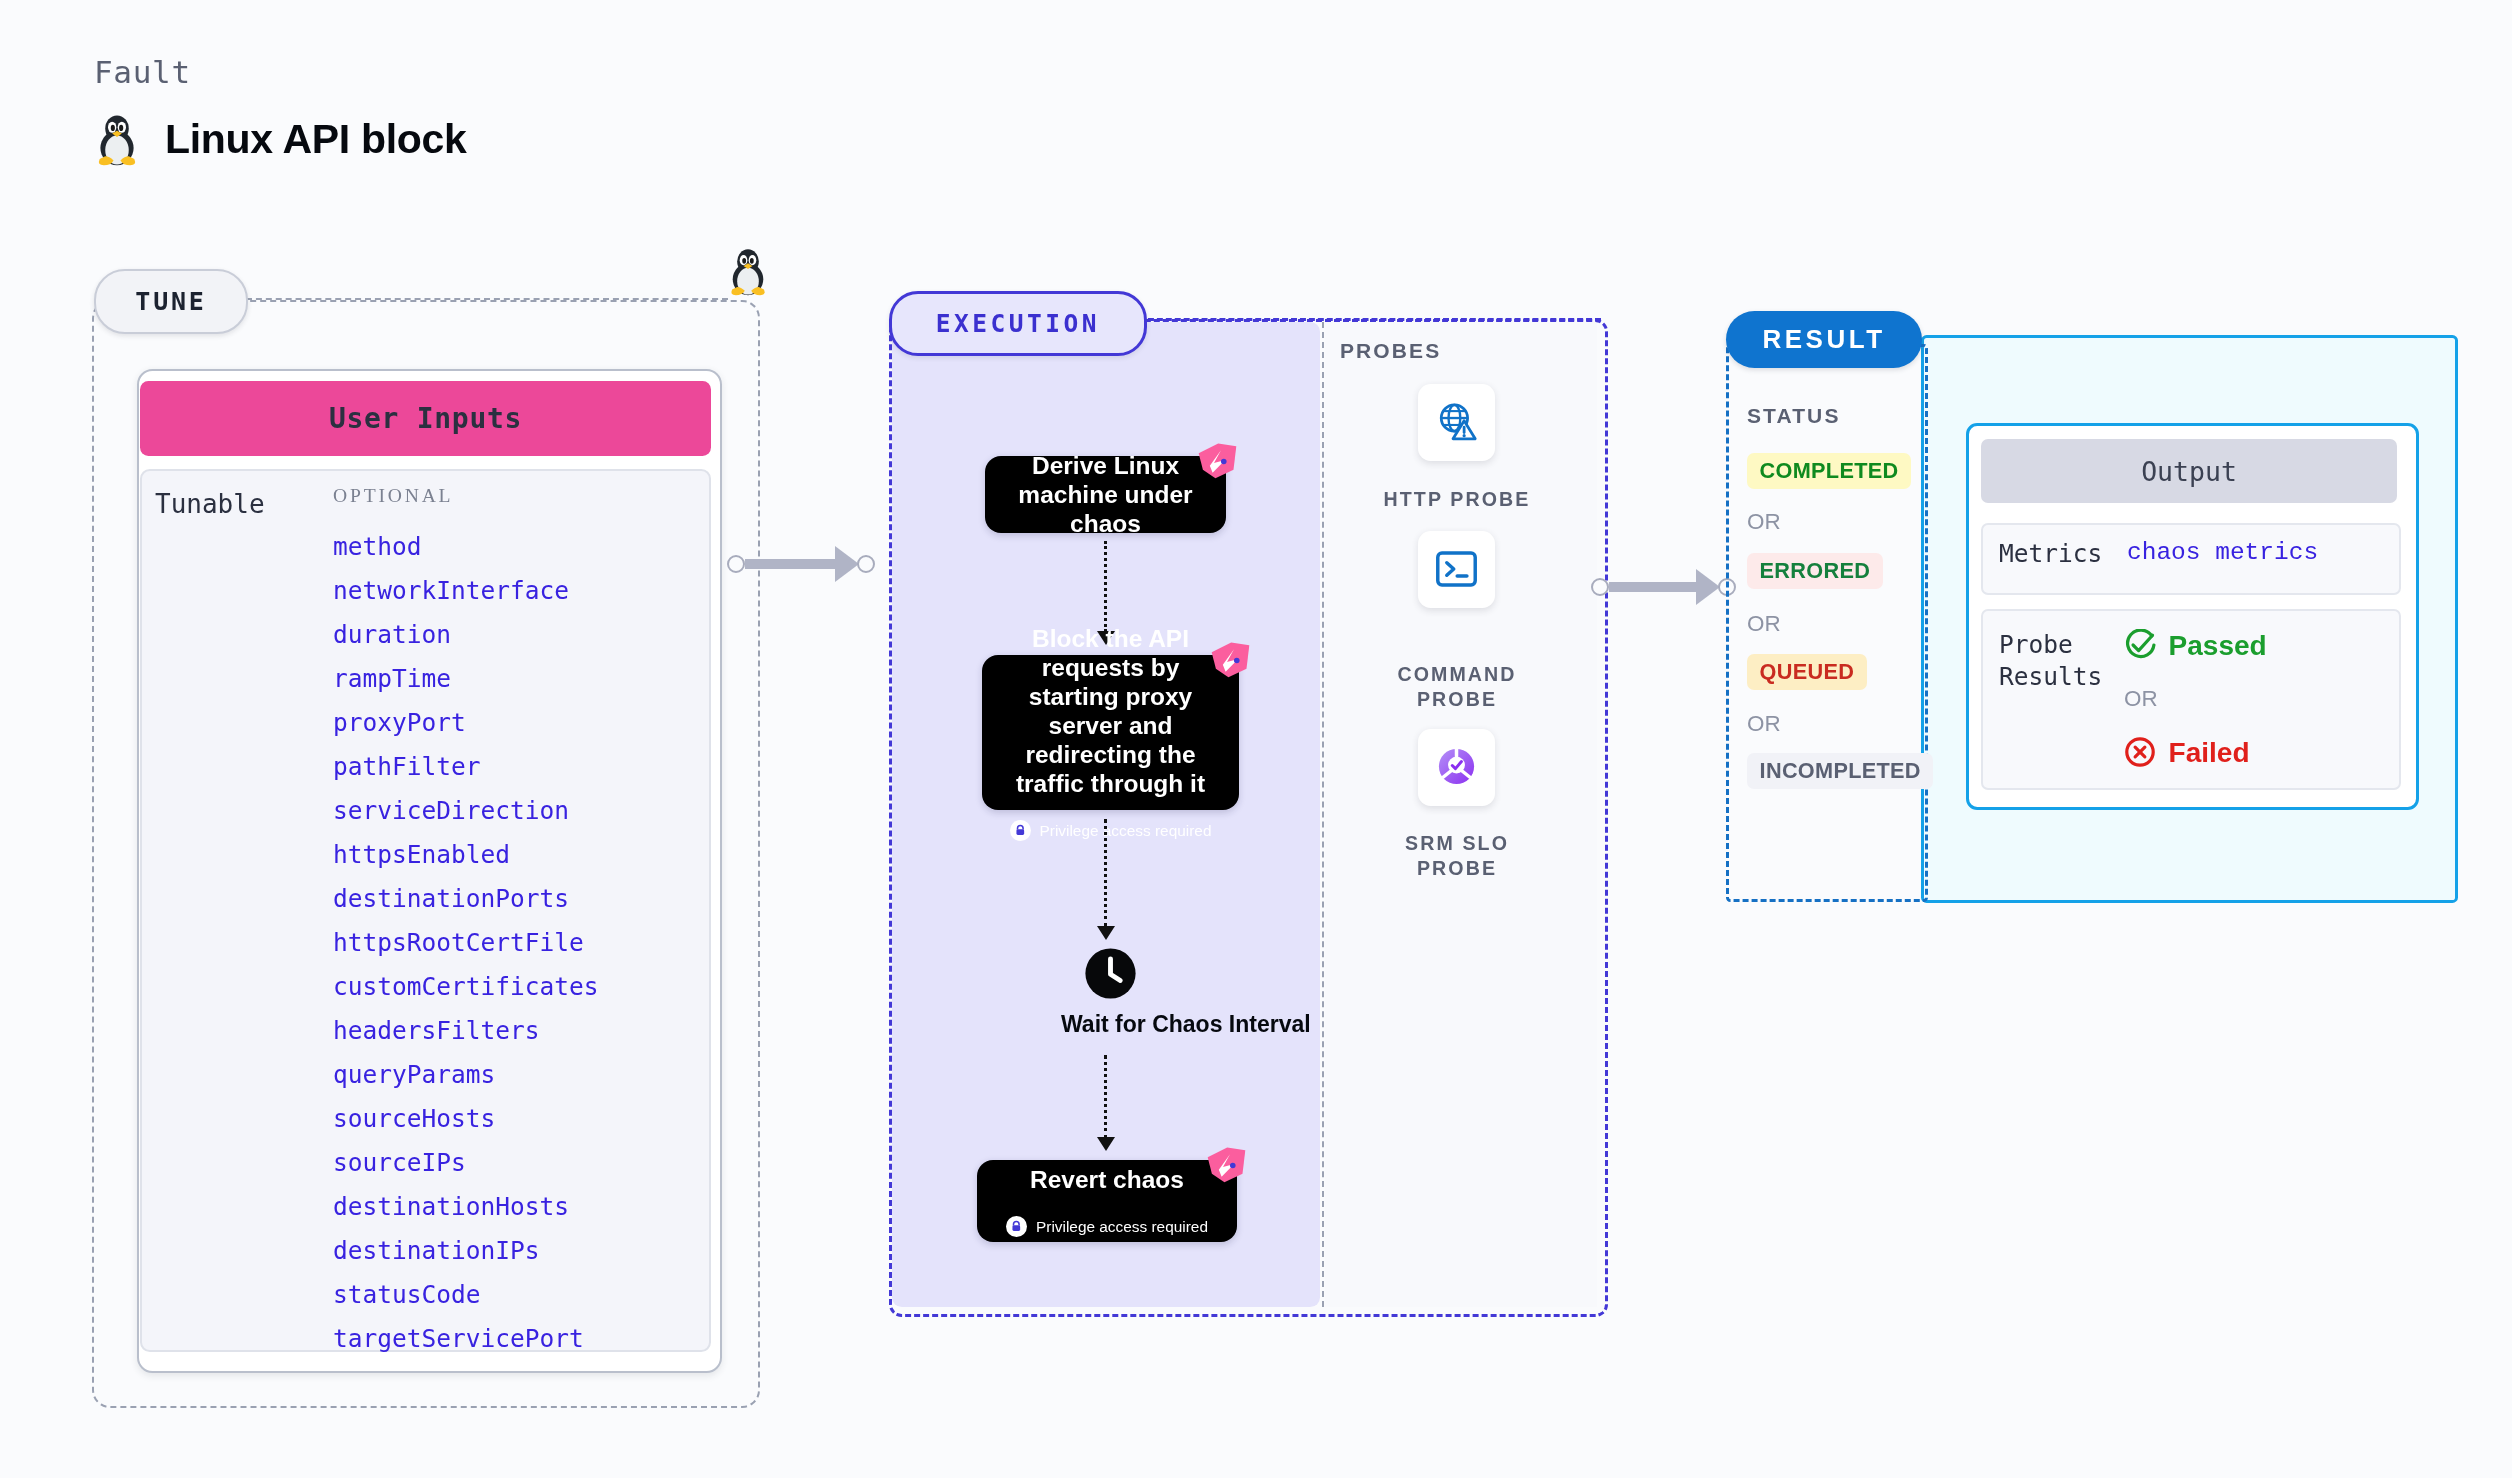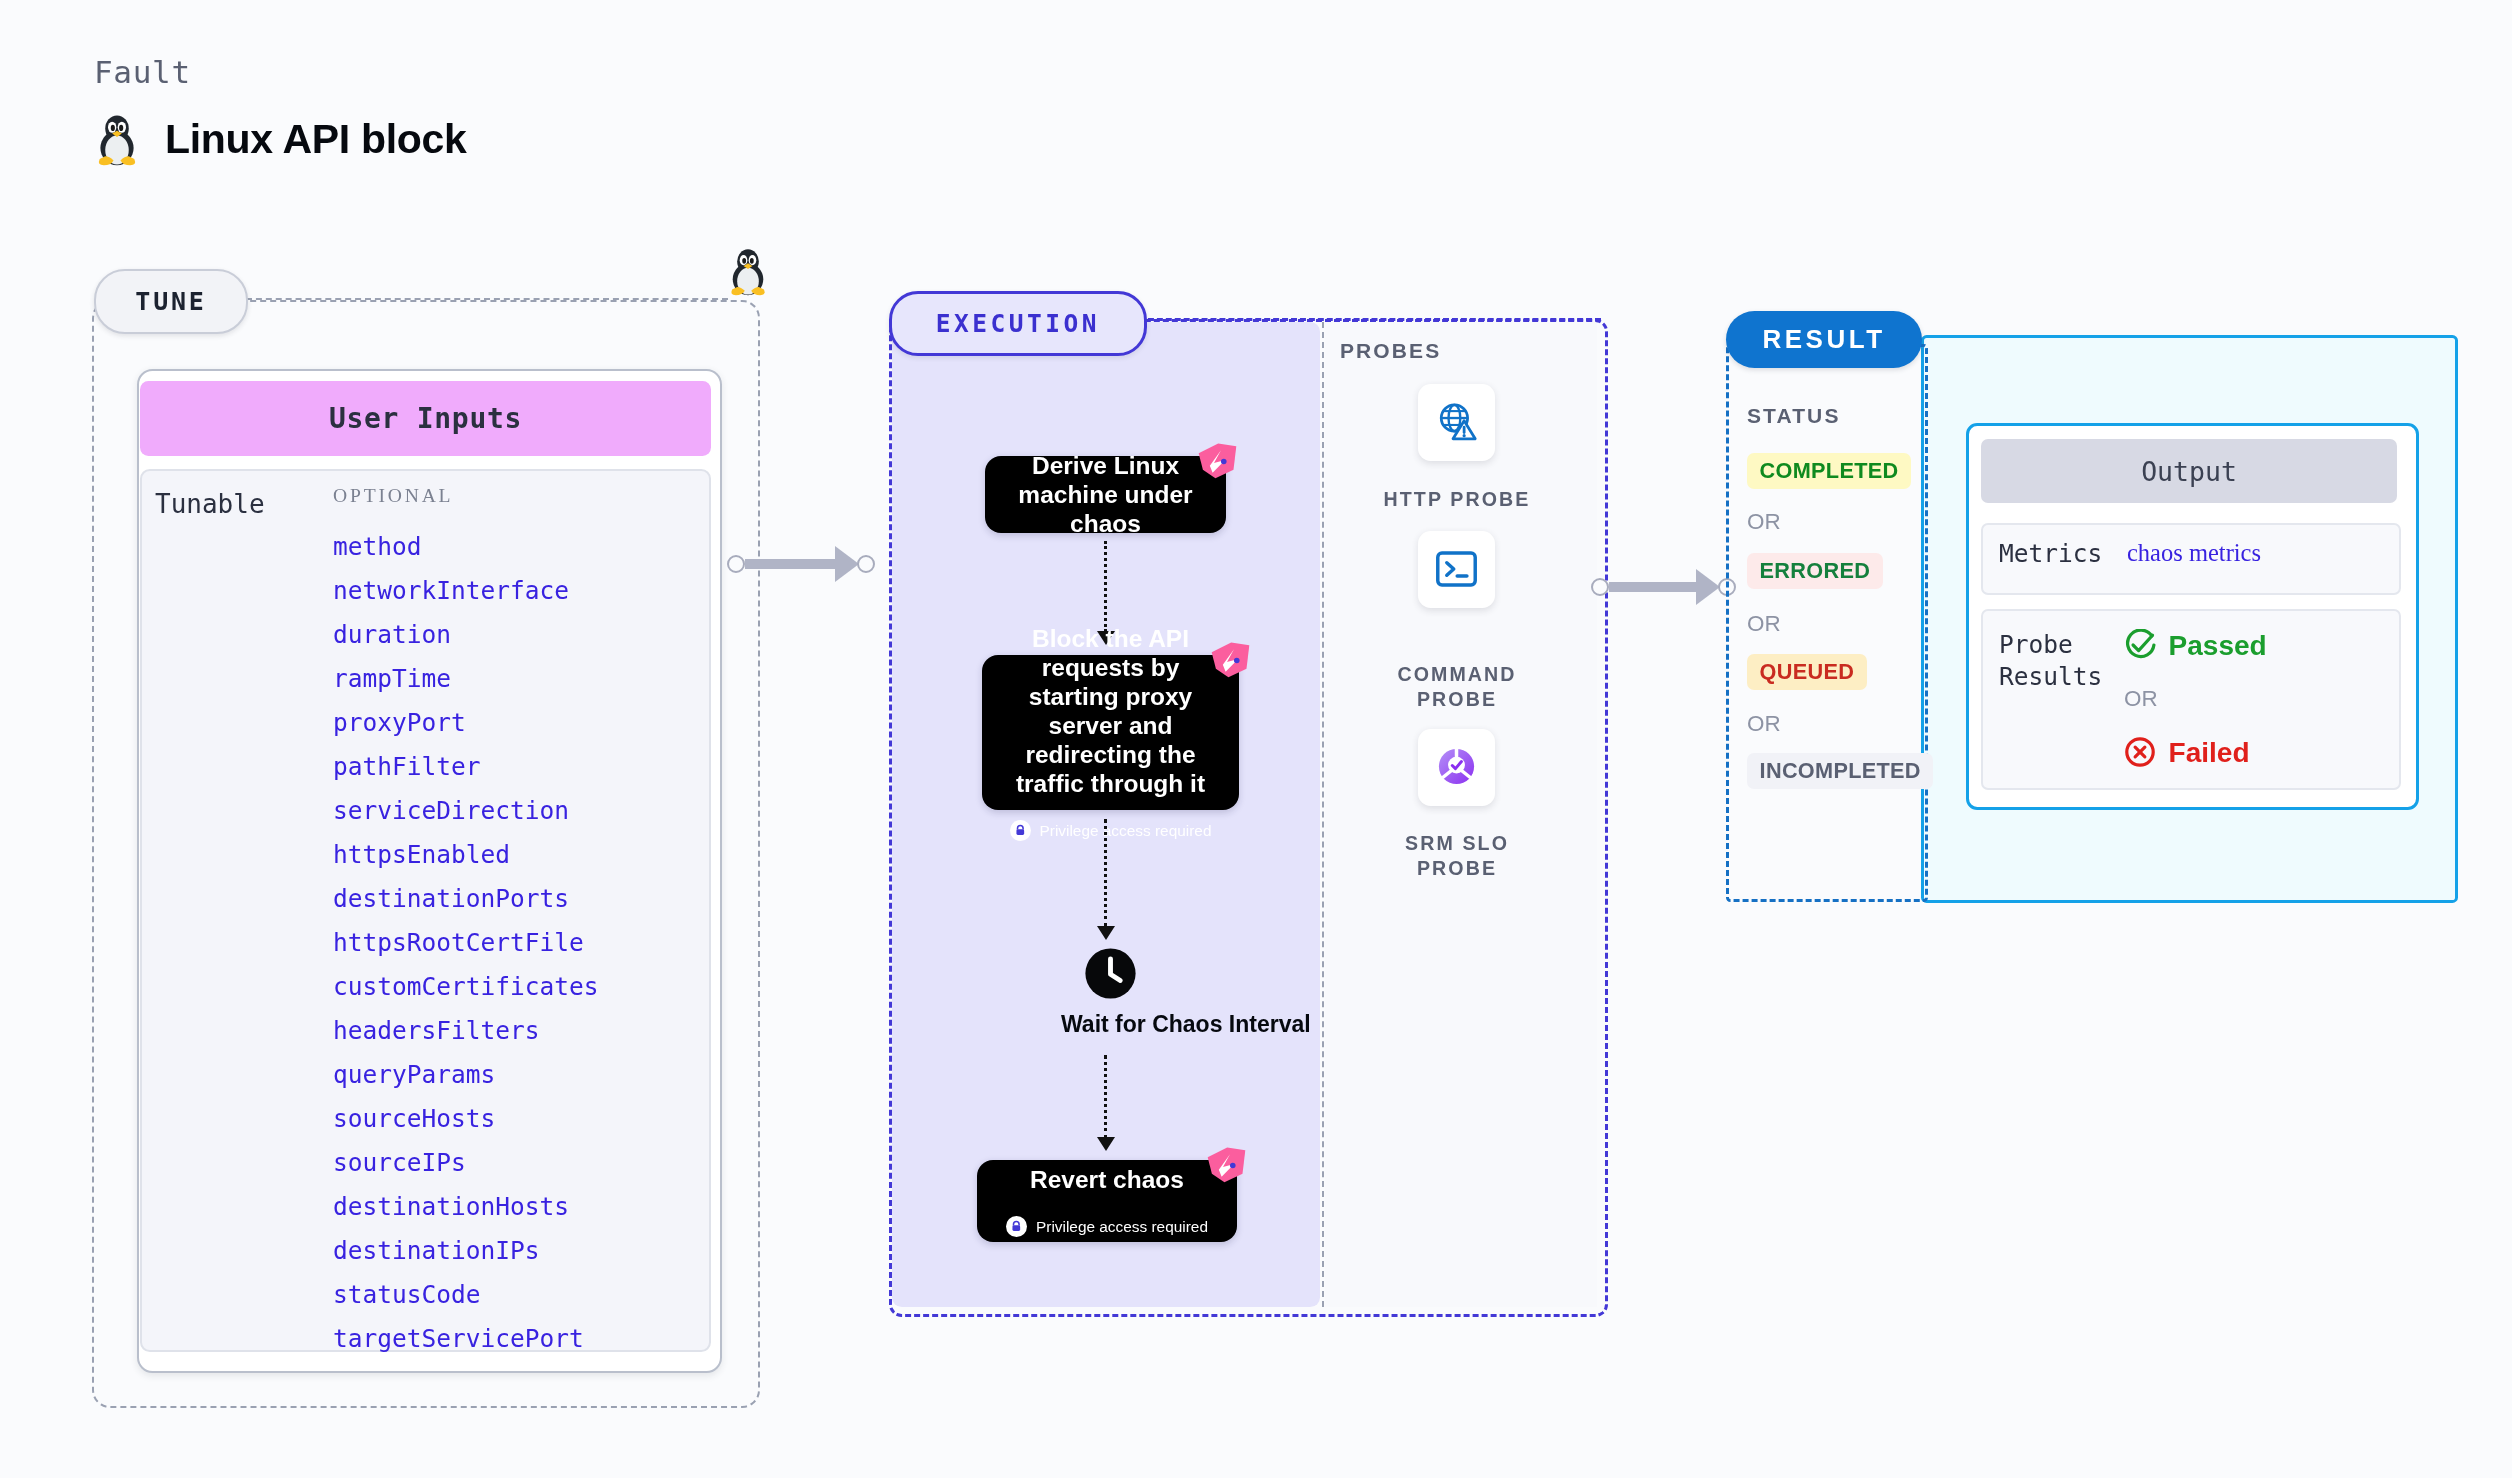--- a/index.html
+++ b/index.html
@@ -28,21 +28,21 @@
     display:flex;align-items:center;justify-content:center;
     font-family:"DejaVu Sans Mono",monospace;font-weight:bold;font-size:25px;color:#1c2230;letter-spacing:2.8px;
     box-shadow:0 2.1px 4.9px rgba(40,45,60,.12);z-index:5;}
   #tune-dash-h{left:246px;top:298px;width:482px;height:0;border-top:2.8px dashed #9aa1b2;}
 
   
   #user-inputs-card{left:137px;top:369px;width:581px;height:1000px;
     background:#ffffff;border:2.8px solid #b9bfcc;border-radius:15.4px;
     box-shadow:0 2.8px 7px rgba(40,45,60,.10);}
   #user-inputs-header{left:140px;top:381px;width:571px;height:75px;
-    background:#f0abfc;border-radius:8.4px;
+    background:#ec4899;border-radius:8.4px;
     display:flex;align-items:center;justify-content:center;
     font-family:"DejaVu Sans Mono",monospace;font-size:28px;font-weight:bold;color:#2b3040;letter-spacing:0.7px;}
   #tunable-box{left:140px;top:469px;width:567px;height:879px;
     background:#f4f5fa;border:2.1px solid #dfe2ea;border-radius:9.8px;}
   #tunable-label{left:155px;top:489px;font-family:"DejaVu Sans Mono",monospace;font-size:26px;color:#2b3040;}
   #optional-label{left:333px;top:485px;font-family:Liberation Serif, serif;font-size:19.6px;color:#7b8191;letter-spacing:2.8px;}
   #param-list{left:333px;top:525px;width:363px;}
   .param{font-family:"DejaVu Sans Mono",monospace;font-size:24.5px;color:#3822e0;line-height:44px;white-space:nowrap;}
 
   
@@ -103,21 +103,21 @@
   .status-badge{position:absolute;border-radius:7px;display:flex;align-items:center;justify-content:center;
     font-family:"Liberation Sans",sans-serif;font-weight:bold;font-size:21.7px;letter-spacing:0.3px;padding:0 12.6px;height:36px;}
   .or-text{position:absolute;font-family:"Liberation Sans",sans-serif;font-size:22.4px;color:#8d93a4;}
 
   #output-zone{left:1921px;top:335px;width:531px;height:562px;border:3.5px solid #14a1e8;border-radius:5.6px;background:#effbfe;}
   #output-card{left:1966px;top:423px;width:447px;height:381px;background:#fff;border:3.5px solid #14a1e8;border-radius:11.2px;}
   #output-header{left:1981px;top:439px;width:416px;height:64px;background:#d7d9e4;border-radius:7px;
     display:flex;align-items:center;justify-content:center;font-family:"DejaVu Sans Mono",monospace;font-size:26.5px;color:#3b4152;}
   #metrics-row{left:1981px;top:523px;width:416px;height:68px;background:#f8f9fc;border:2.1px solid #e4e7ee;border-radius:7px;}
   #metrics-key{left:1999px;top:539px;font-family:"DejaVu Sans Mono",monospace;font-size:24.5px;color:#2b3040;}
-  #metrics-val{left:2127px;top:539px;font-family:Liberation Serif, serif;font-size:24.5px;color:#3822e0;}
+  #metrics-val{left:2127px;top:539px;font-family:Liberation Mono, monospace;font-size:24.5px;color:#3822e0;}
   #probe-row{left:1981px;top:609px;width:416px;height:177px;background:#f8f9fc;border:2.1px solid #e4e7ee;border-radius:7px;}
   #probe-key{left:1999px;top:629px;font-family:"DejaVu Sans Mono",monospace;font-size:24.5px;color:#2b3040;line-height:32px;}
   #passed-row{left:2124px;top:629px;display:flex;align-items:center;gap:12.6px;}
   #passed-text{font-family:"Liberation Sans",sans-serif;font-weight:bold;font-size:28px;color:#1b9e2e;}
   #probe-or{left:2124px;top:686px;}
   #failed-row{left:2124px;top:736px;display:flex;align-items:center;gap:12.6px;}
   #failed-text{font-family:"Liberation Sans",sans-serif;font-weight:bold;font-size:28px;color:#e0201b;}
 </style>
 </head>
 <body>

